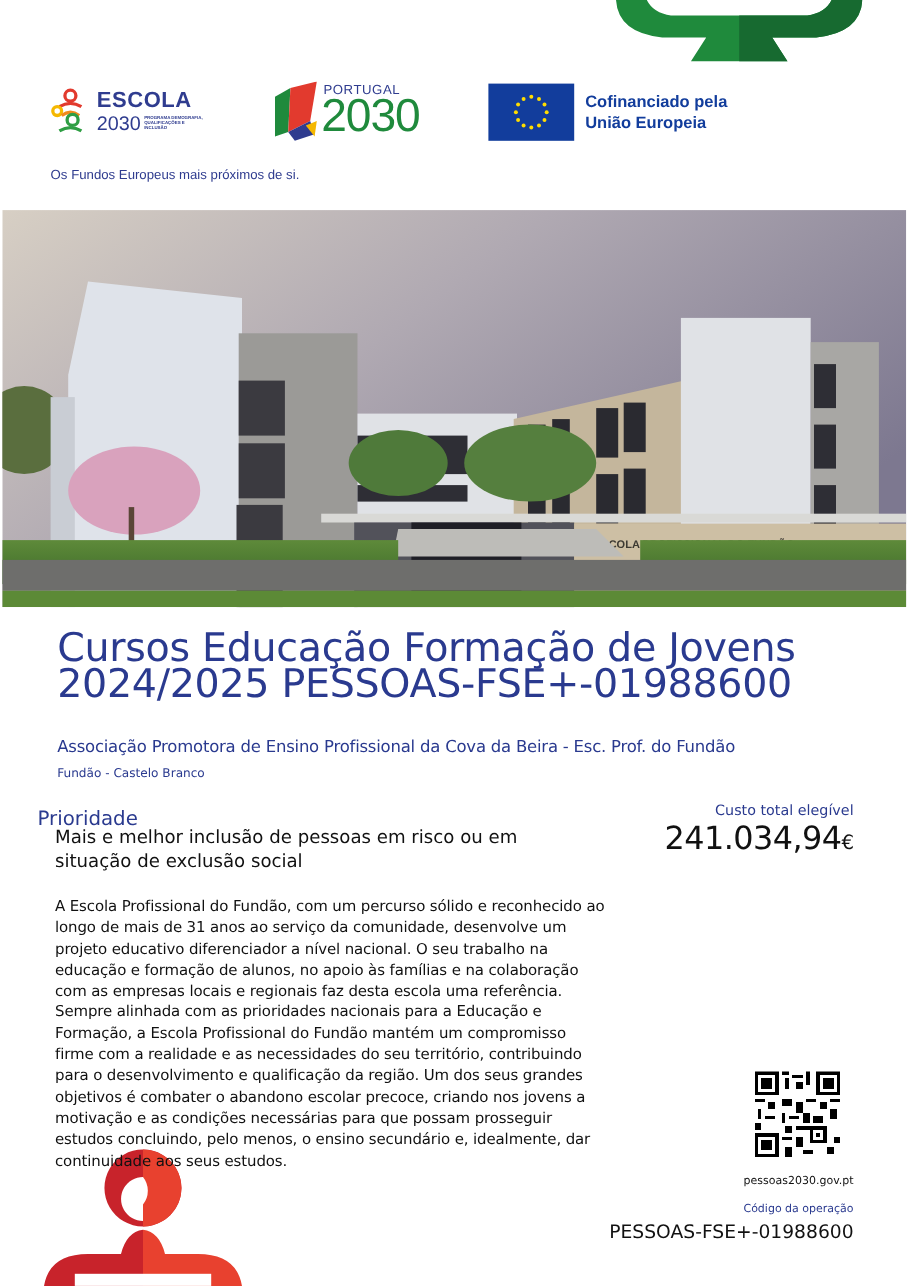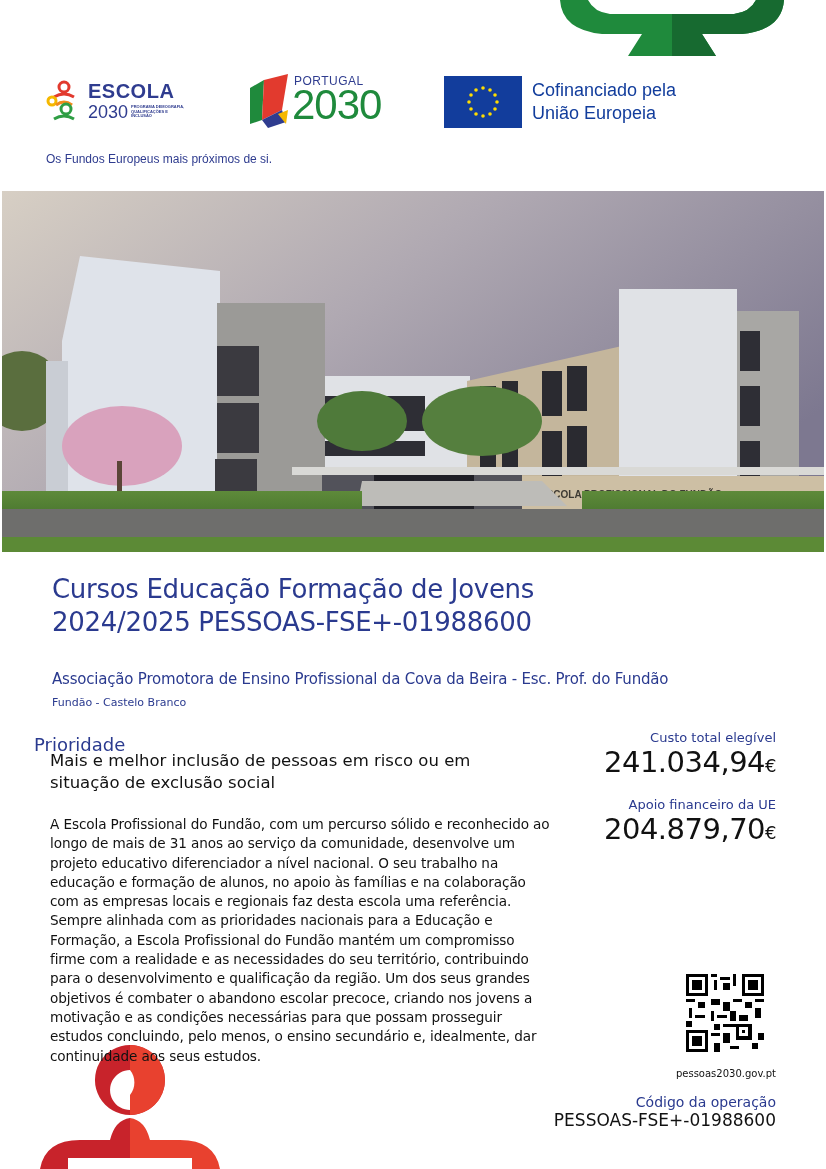--- a/index.html
+++ b/index.html
@@ -16,47 +16,47 @@
   .pessoas-row { display:flex; align-items:center; gap:3px; margin-top:2px; }
   .pessoas-year { font-family:"Liberation Sans", sans-serif; font-size:18px; color:#2f3c8f; }
   .pessoas-sub { font-family:"Liberation Sans", sans-serif; font-size:4px; color:#2f3c8f; line-height:1.2; font-weight:bold; width:56px; }
 
   .logo-pt2030 { position:absolute; left:248px; top:74px; width:150px; height:56px; }
   .pt-label { position:absolute; left:46px; top:0; font-family:"Liberation Sans", sans-serif; font-size:12px; color:#2f3c8f; letter-spacing:0.5px; }
   .pt-year { position:absolute; left:44px; top:10px; font-family:"Liberation Sans", sans-serif; font-size:42px; color:#1f8a3c; line-height:1; letter-spacing:-1px; }
 
   .logo-eu { position:absolute; left:444px; top:76px; display:flex; align-items:center; gap:10px; }
   .eu-flag { width:78px; height:52px; background:#123d9c; position:relative; }
-  .eu-text { font-family:"Liberation Sans", sans-serif; font-weight:normal; font-size:18px; color:#123d9c; line-height:1.3; }
+  .eu-text { font-family:"Liberation Sans", sans-serif; font-weight:bold; font-size:15px; color:#123d9c; line-height:1.3; }
 
   .tagline { position:absolute; left:46px; top:152px; font-family:"Liberation Sans", sans-serif; font-size:12px; color:#2f3c8f; }
 
   
   .photo { position:absolute; left:2px; top:191px; width:822px; height:361px; overflow:hidden; }
 
   
-  .title { position:absolute; left:52px; top:573px; width:740px; font-family:"DejaVu Sans", sans-serif; font-size:26px; line-height:33px; color:#2a3a8f; letter-spacing:-0.3px; }
+  .title { position:absolute; left:52px; top:573px; width:740px; font-family:"DejaVu Sans", sans-serif; font-size:36px; line-height:33px; color:#2a3a8f; letter-spacing:-0.3px; }
   .beneficiary { position:absolute; left:52px; top:670px; font-size:15px; color:#2a3a8f; letter-spacing:-0.2px; }
   .location { position:absolute; left:52px; top:696px; font-size:11px; color:#2a3a8f; }
 
   
   .priority-label { position:absolute; left:34px; top:734px; font-size:18px; color:#2a3a8f; }
   .priority-value { position:absolute; left:50px; top:750px; width:490px; font-size:16.5px; line-height:22px; color:#111; }
   .description { position:absolute; left:50px; top:815px; width:500px; font-size:13.6px; line-height:19.3px; color:#111; letter-spacing:-0.1px; z-index:2; }
 
   
   .stats { position:absolute; right:50px; top:730px; width:220px; text-align:right; }
   .stat-label { font-size:13px; color:#2a3a8f; display:block; }
   .stat-value { font-size:29px; color:#111; display:block; line-height:34px; letter-spacing:-0.5px; }
   .stat-unit { font-size:18px; }
   .stat-block { margin-bottom:14px; }
 
   .qr { position:absolute; left:686px; top:974px; width:78px; height:78px; }
   .site { position:absolute; right:50px; top:1068px; font-size:10px; color:#111; }
-  .op-label { position:absolute; right:50px; top:1094px; font-size:14px; color:#2a3a8f; }
+  .op-label { position:absolute; right:50px; top:1094px; font-size:10px; color:#2a3a8f; }
   .op-code { position:absolute; right:50px; top:1110px; font-size:17px; color:#111; }
 </style>
 </head>
 <body>
 
 <svg class="green-deco" viewBox="0 0 224 56">
   <path d="M0 0 L28 0 Q34 12 50 14 L174 14 Q190 12 196 0 L224 0 Q222 30 182 34 L142 34 L156 56 L68 56 L82 34 L42 34 Q2 30 0 0 Z" fill="#1f8a3c"></path>
   <path d="M112 14 L174 14 Q190 12 196 0 L224 0 Q222 30 182 34 L142 34 L156 56 L112 56 Z" fill="#176a30"></path>
 </svg>
 
@@ -208,24 +208,20 @@
   <path d="M90 5 A35 35 0 0 1 90 75 L90 55 A20 20 0 0 0 90 30 Z" fill="#e8412f"></path>
   <path d="M0 129 Q5 100 40 100 L70 100 Q75 80 90 78 L90 129 Z" fill="#c8232b"></path>
   <path d="M90 78 Q105 80 110 100 L140 100 Q175 100 180 129 L90 129 Z" fill="#e8412f"></path>
   <rect x="28" y="118" width="124" height="11" fill="#ffffff"></rect>
 </svg>
 
 <div class="stats">
   <div class="stat-block">
     <span class="stat-label">Custo total elegível</span>
     <span class="stat-value"><span>241.034,94</span><span class="stat-unit">€</span></span>
-  </div>
-  <div class="stat-block">
-    <span class="stat-label">Apoio financeiro da UE</span>
-    <span class="stat-value"><span>204.879,70</span><span class="stat-unit">€</span></span>
   </div>
 </div>
 
 <svg class="qr" viewBox="0 0 25 25" shape-rendering="crispEdges">
   <rect width="25" height="25" fill="#fff"></rect>
   <g fill="#000">
     <rect x="0" y="0" width="7" height="7"></rect>
       <rect x="1" y="1" width="5" height="5" fill="#fff"></rect>
       <rect x="2" y="2" width="3" height="3"></rect>
     <rect x="18" y="0" width="7" height="7"></rect>

